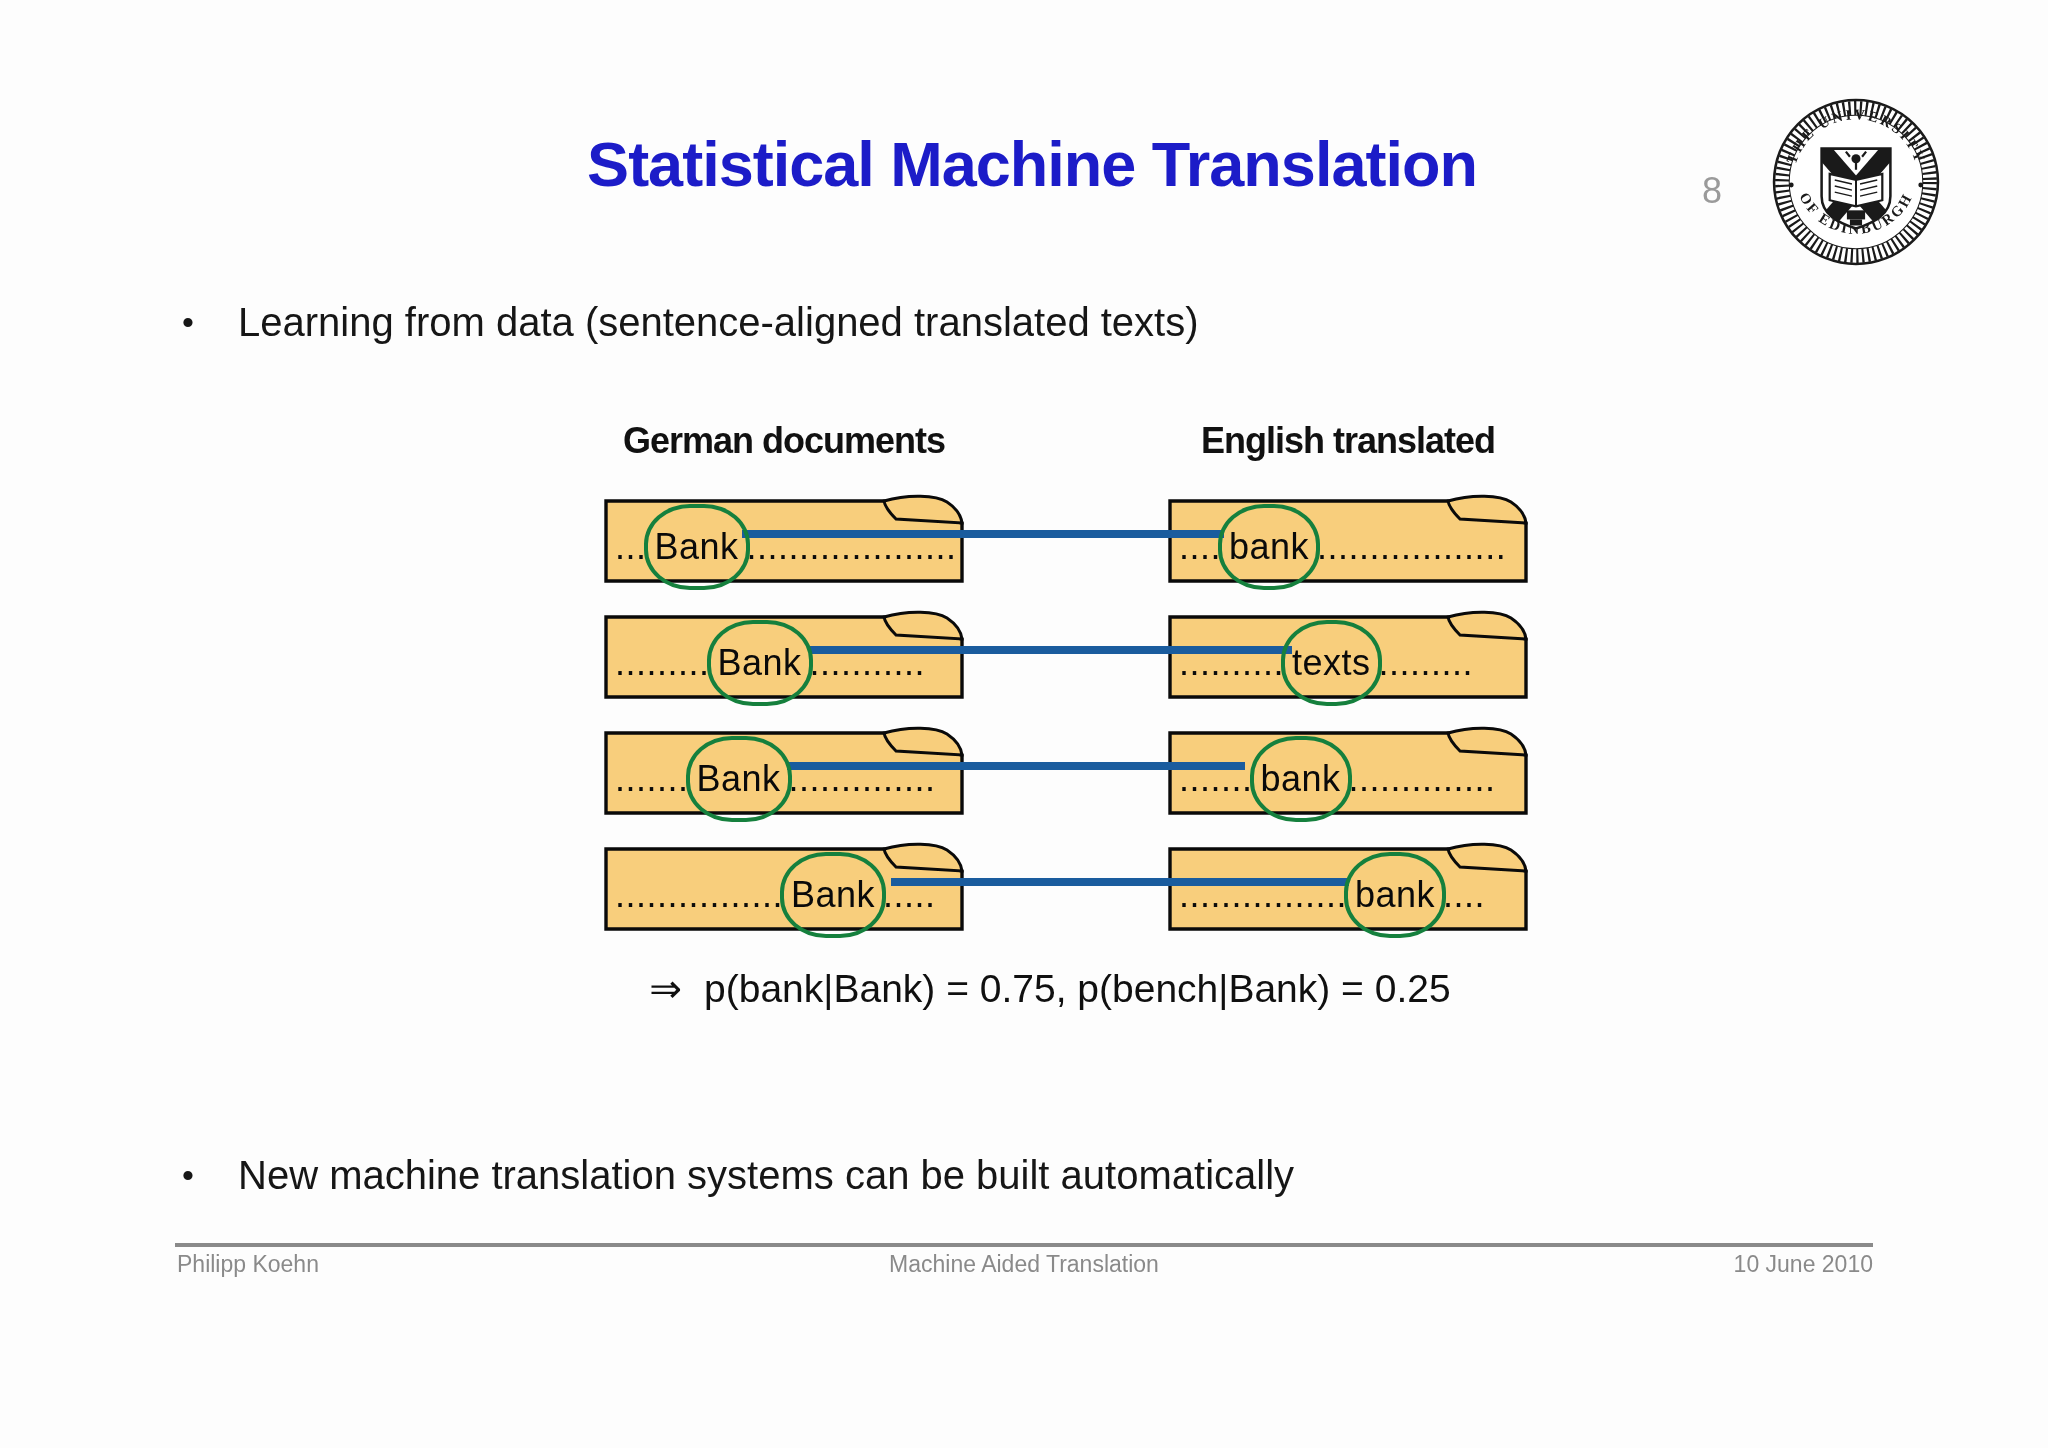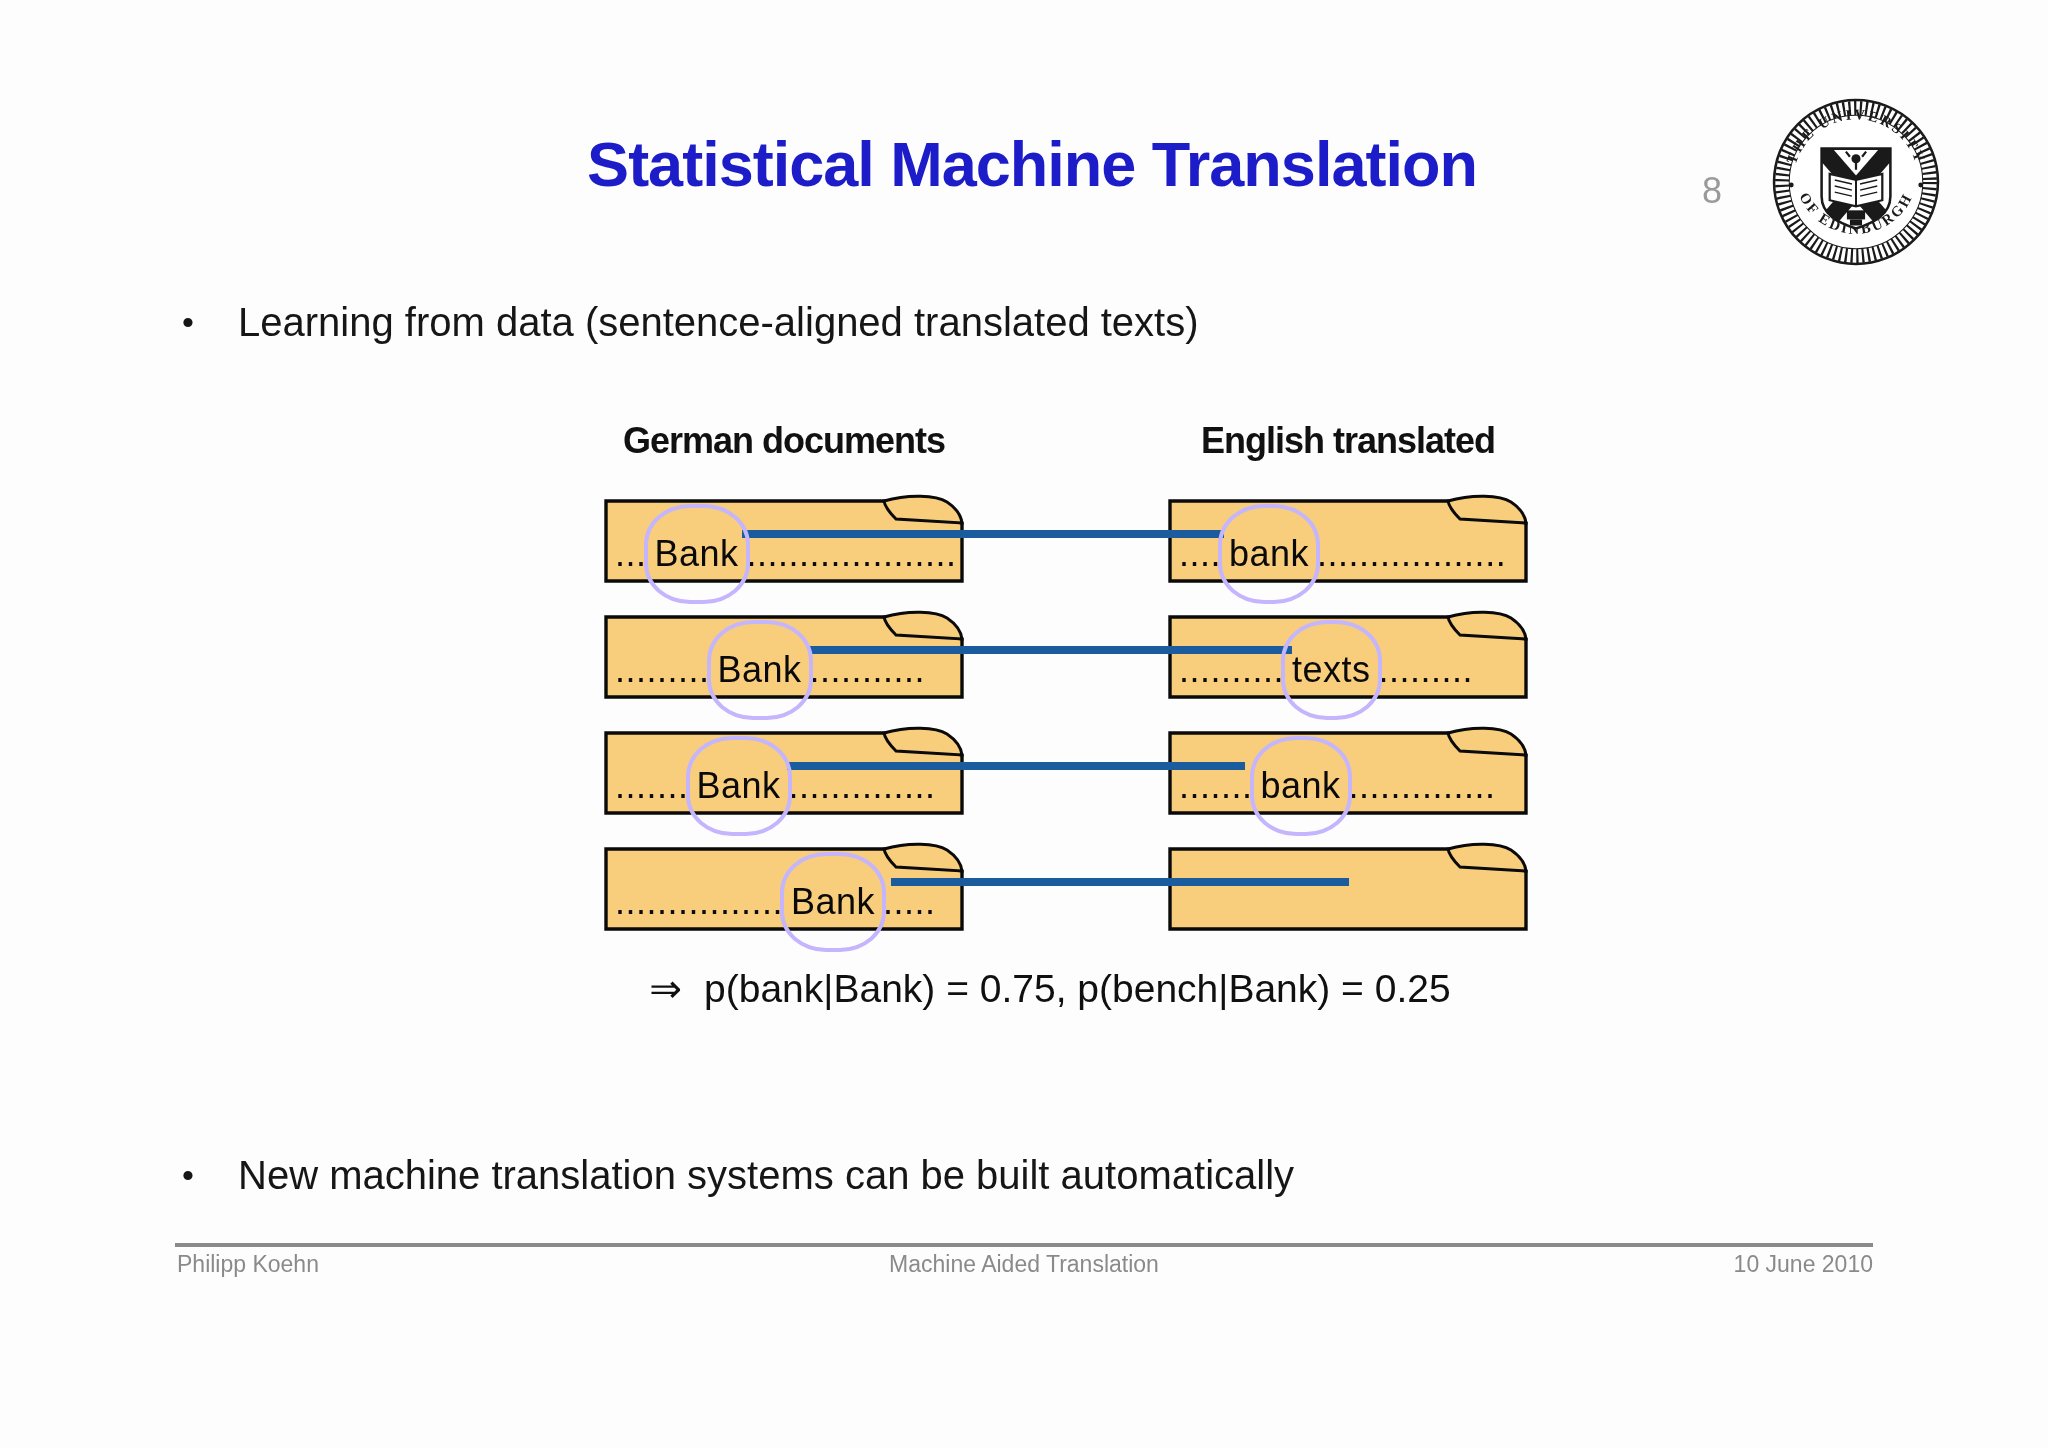--- a/index.html
+++ b/index.html
@@ -30,22 +30,22 @@
   #header-english{left:1157px;}
 
   
   .doc{width:362px;height:90px;}
   .doc svg.doc-shape{position:absolute;left:0;top:0;width:362px;height:90px;}
   .doc-text{
     position:absolute;left:12px;top:24px;font-size:36px;line-height:40px;
     white-space:nowrap;color:#0a0a0a;z-index:6;letter-spacing:0.5px;
   }
   .ring{
-    display:inline-block;border:4px solid #c4b5fd;border-radius:46px/40px;
-    padding:26px 7px;margin:-14px -3px;line-height:40px;position:relative;z-index:6;
+    display:inline-block;border:4px solid #15803d;border-radius:46px/40px;
+    padding:19px 7px;margin:-14px -3px;line-height:40px;position:relative;z-index:6;
   }
   .g1{left:603px;top:494px;} .e1{left:1167px;top:494px;}
   .g2{left:603px;top:610px;} .e2{left:1167px;top:610px;}
   .g3{left:603px;top:726px;} .e3{left:1167px;top:726px;}
   .g4{left:603px;top:842px;} .e4{left:1167px;top:842px;}
 
   
   .link{height:8px;background:#1A5C9E;z-index:5;}
   #link-1{left:742px; top:530px;width:482px;}
   #link-2{left:810px; top:646px;width:482px;}
@@ -176,20 +176,21 @@
     <path d="M3,7 L281,7 L359,29 L359,87 L3,87 Z" fill="#F8CE7C" stroke="#0a0a0a" stroke-width="3.4"></path>
     <path d="M281,7 C305,0 333,1 344,8 C353,14 358,21 359,29 L293,25 C287,19 282,13 281,7 Z" fill="#F8CE7C" stroke="#0a0a0a" stroke-width="3"></path>
   </svg>
   <div class="doc-text"><span>................</span><span class="ring">Bank</span><span>.....</span></div>
 </div>
 <div class="abs doc e4">
   <svg class="doc-shape" viewBox="0 0 362 90">
     <path d="M3,7 L281,7 L359,29 L359,87 L3,87 Z" fill="#F8CE7C" stroke="#0a0a0a" stroke-width="3.4"></path>
     <path d="M281,7 C305,0 333,1 344,8 C353,14 358,21 359,29 L293,25 C287,19 282,13 281,7 Z" fill="#F8CE7C" stroke="#0a0a0a" stroke-width="3"></path>
   </svg>
+  <div class="doc-text"><span>................</span><span class="ring">bank</span><span>....</span></div>
 </div>
 
 <div id="formula" class="abs">
   <span class="arrow">⇒</span><span>p(bank|Bank) = 0.75, p(bench|Bank) = 0.25</span>
 </div>
 
 <div id="bullet-2" class="abs bullet-line">
   <span class="bullet-dot">•</span><span>New machine translation systems can be built automatically</span>
 </div>
 

